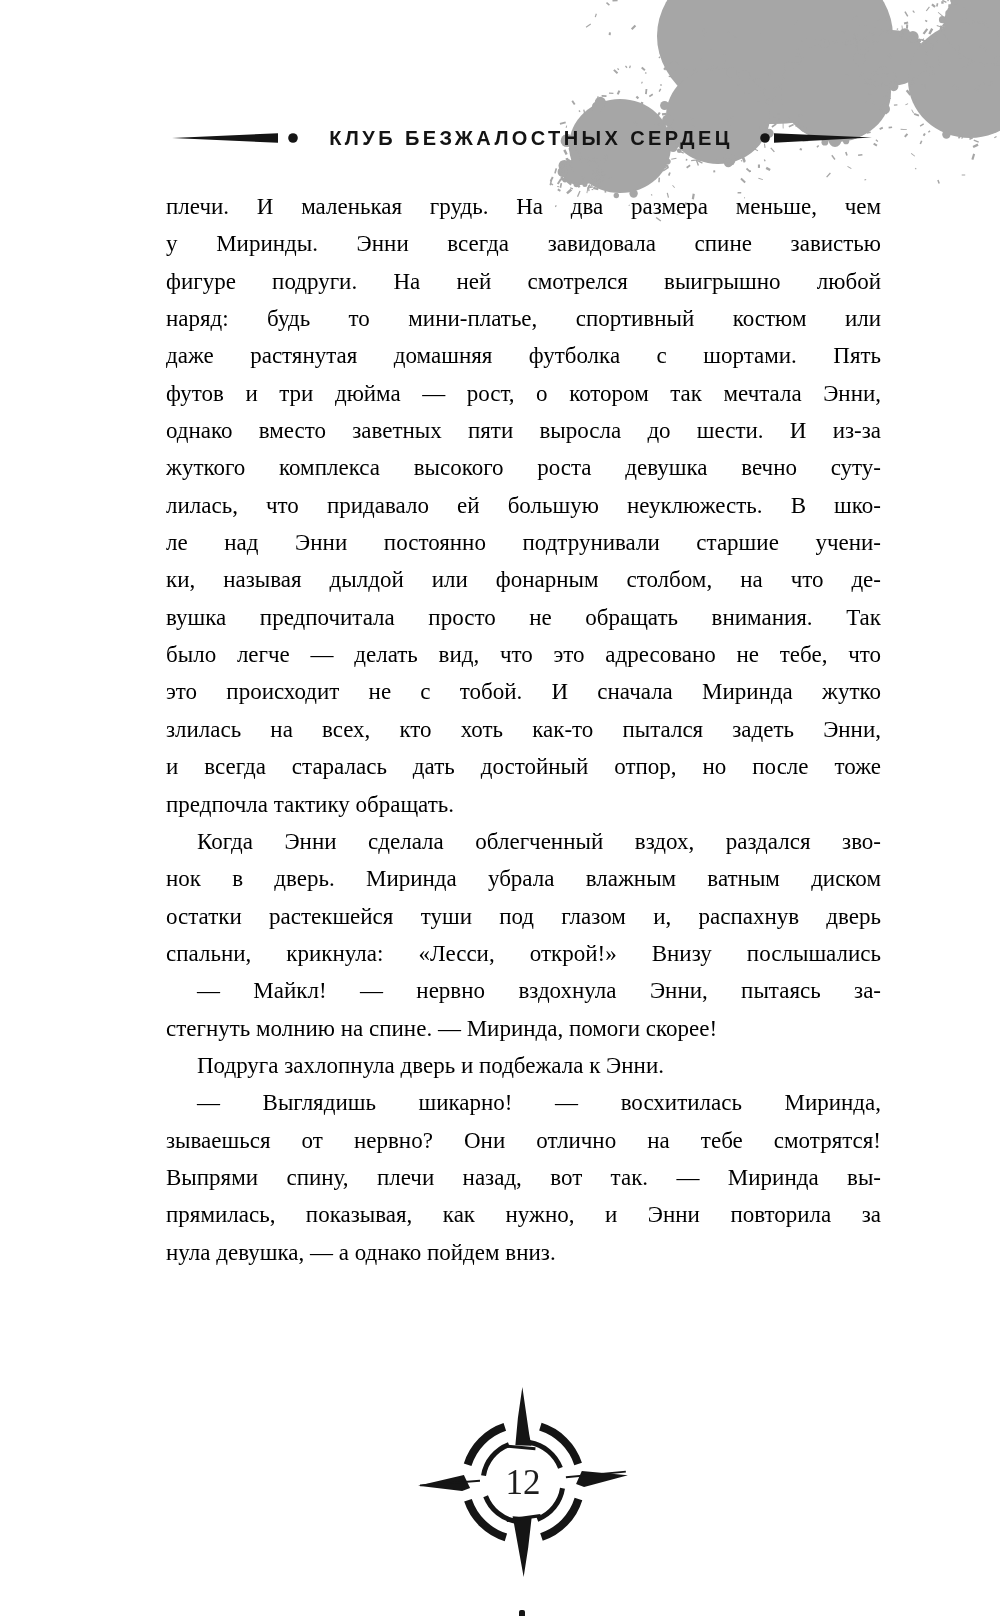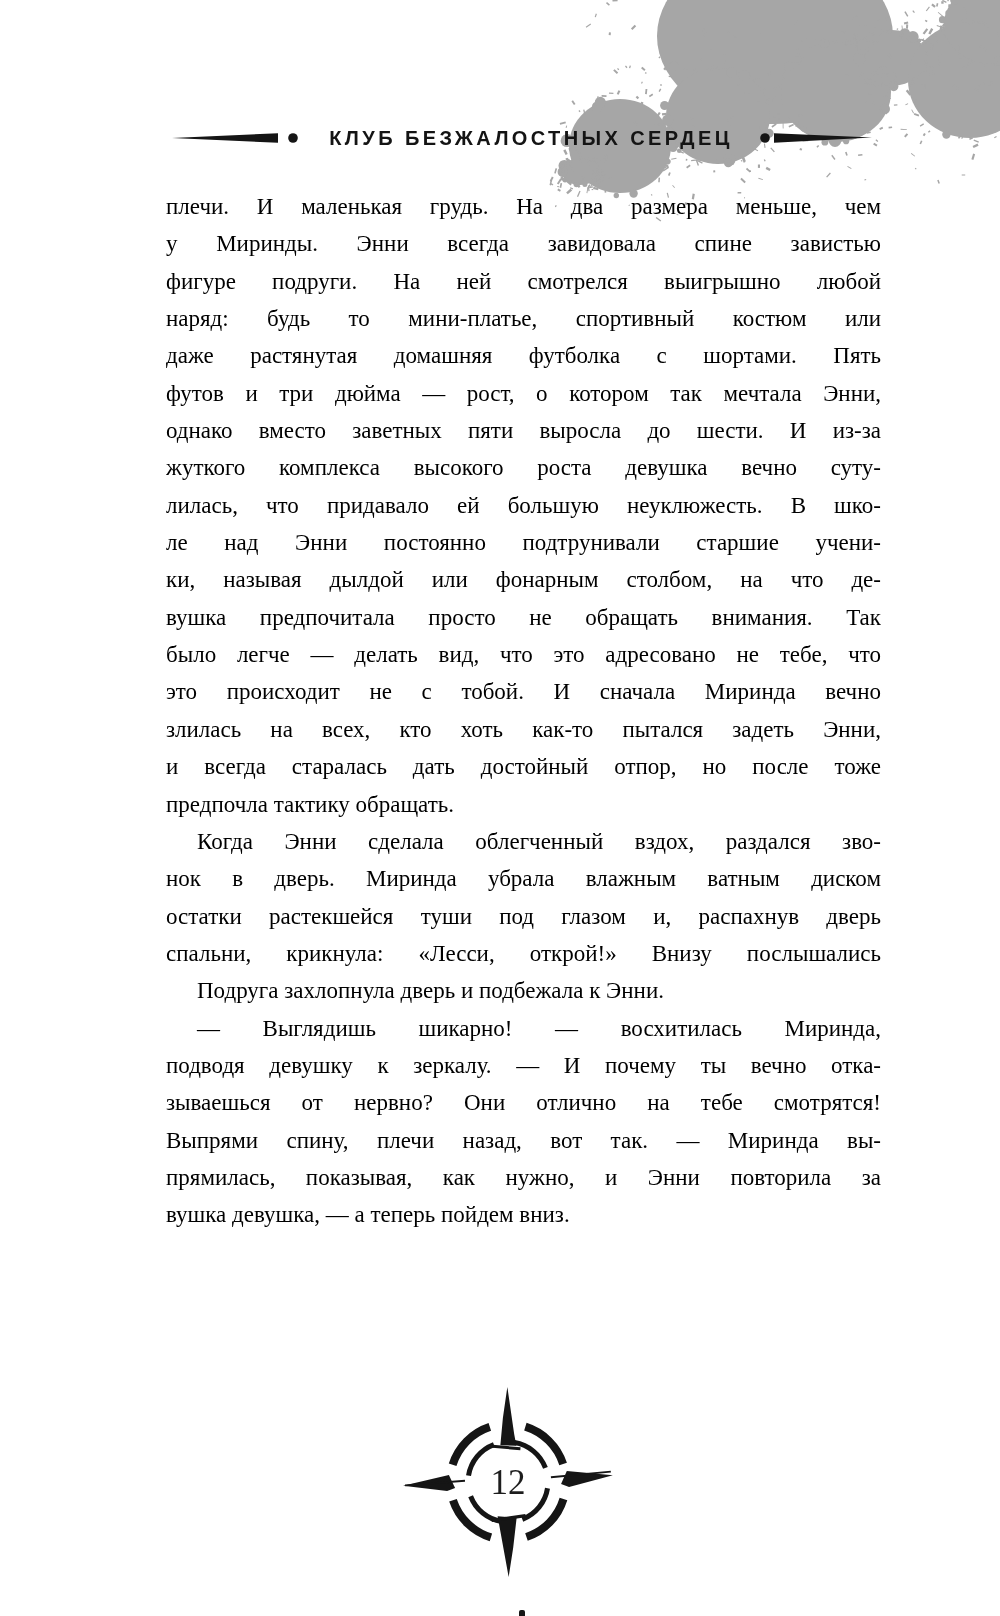--- a/index.html
+++ b/index.html
@@ -66,21 +66,21 @@
     content:"";
     display:inline-block;
     width:100%;
     height:0;
   }
   .paragraph.indented .line:first-child{text-indent:31px;}
 
   
   .page-number-ornament{
     position:absolute;
-    left:403px;top:1386px;
+    left:418px;top:1386px;
     width:210px;height:192px;
     z-index:3;
   }
   .page-number-ornament svg{display:block;width:210px;height:192px;}
   .pagenum{
     font-family:"Liberation Serif", serif;
     font-size:35px;
   }
 
   
@@ -550,41 +550,44 @@
         <div class="line">наряд: будь то мини-платье, спортивный костюм или</div>
         <div class="line">даже растянутая домашняя футболка с шортами. Пять</div>
         <div class="line">футов и три дюйма — рост, о котором так мечтала Энни,</div>
         <div class="line">однако вместо заветных пяти выросла до шести. И из-за</div>
         <div class="line">жуткого комплекса высокого роста девушка вечно суту-</div>
         <div class="line">лилась, что придавало ей большую неуклюжесть. В шко-</div>
         <div class="line">ле над Энни постоянно подтрунивали старшие учени-</div>
         <div class="line">ки, называя дылдой или фонарным столбом, на что де-</div>
         <div class="line">вушка предпочитала просто не обращать внимания. Так</div>
         <div class="line">было легче — делать вид, что это адресовано не тебе, что</div>
-        <div class="line">это происходит не с тобой. И сначала Миринда вечно</div>
+        <div class="line">это происходит не с тобой. И сначала Миринда жутко</div>
         <div class="line">злилась на всех, кто хоть как-то пытался задеть Энни,</div>
         <div class="line">и всегда старалась дать достойный отпор, но после тоже</div>
         <div class="line last">предпочла тактику обращать.</div>
       </div>
       <div class="paragraph indented">
         <div class="line">Когда Энни сделала облегченный вздох, раздался зво-</div>
         <div class="line">нок в дверь. Миринда убрала влажным ватным диском</div>
         <div class="line">остатки растекшейся туши под глазом и, распахнув дверь</div>
         <div class="line">спальни, крикнула: «Лесси, открой!» Внизу послышались</div>
       </div>
       <div class="paragraph indented">
+        <div class="line">— Майкл! — нервно вздохнула Энни, пытаясь за-</div>
+        <div class="line last">стегнуть молнию на спине. — Миринда, помоги скорее!</div>
+      </div>
+      <div class="paragraph indented">
         <div class="line last">Подруга захлопнула дверь и подбежала к Энни.</div>
       </div>
       <div class="paragraph indented">
         <div class="line">— Выглядишь шикарно! — восхитилась Миринда,</div>
-        <div class="line">подводя девушку к зеркалу. — И почему ты вечно отка-</div>
         <div class="line">зываешься от нервно? Они отлично на тебе смотрятся!</div>
         <div class="line">Выпрями спину, плечи назад, вот так. — Миринда вы-</div>
         <div class="line">прямилась, показывая, как нужно, и Энни повторила за</div>
-        <div class="line last">вушка девушка, — а теперь пойдем вниз.</div>
+        <div class="line last">нула девушка, — а однако пойдем вниз.</div>
       </div>
     </main>
 
   <div class="page-number-ornament">
     <svg viewBox="0 0 210 192" aria-hidden="true">
       <g stroke="#151515" fill="#151515" transform="rotate(-1 105 96)">
 
         <circle cx="105" cy="96" r="58" fill="none" stroke-width="8" stroke-dasharray="55 36.11" transform="rotate(18 105 96)"></circle>
 
         <circle cx="105" cy="96" r="40" fill="none" stroke-width="5" stroke-dasharray="41.8 21.03" transform="rotate(10 105 96)"></circle>

